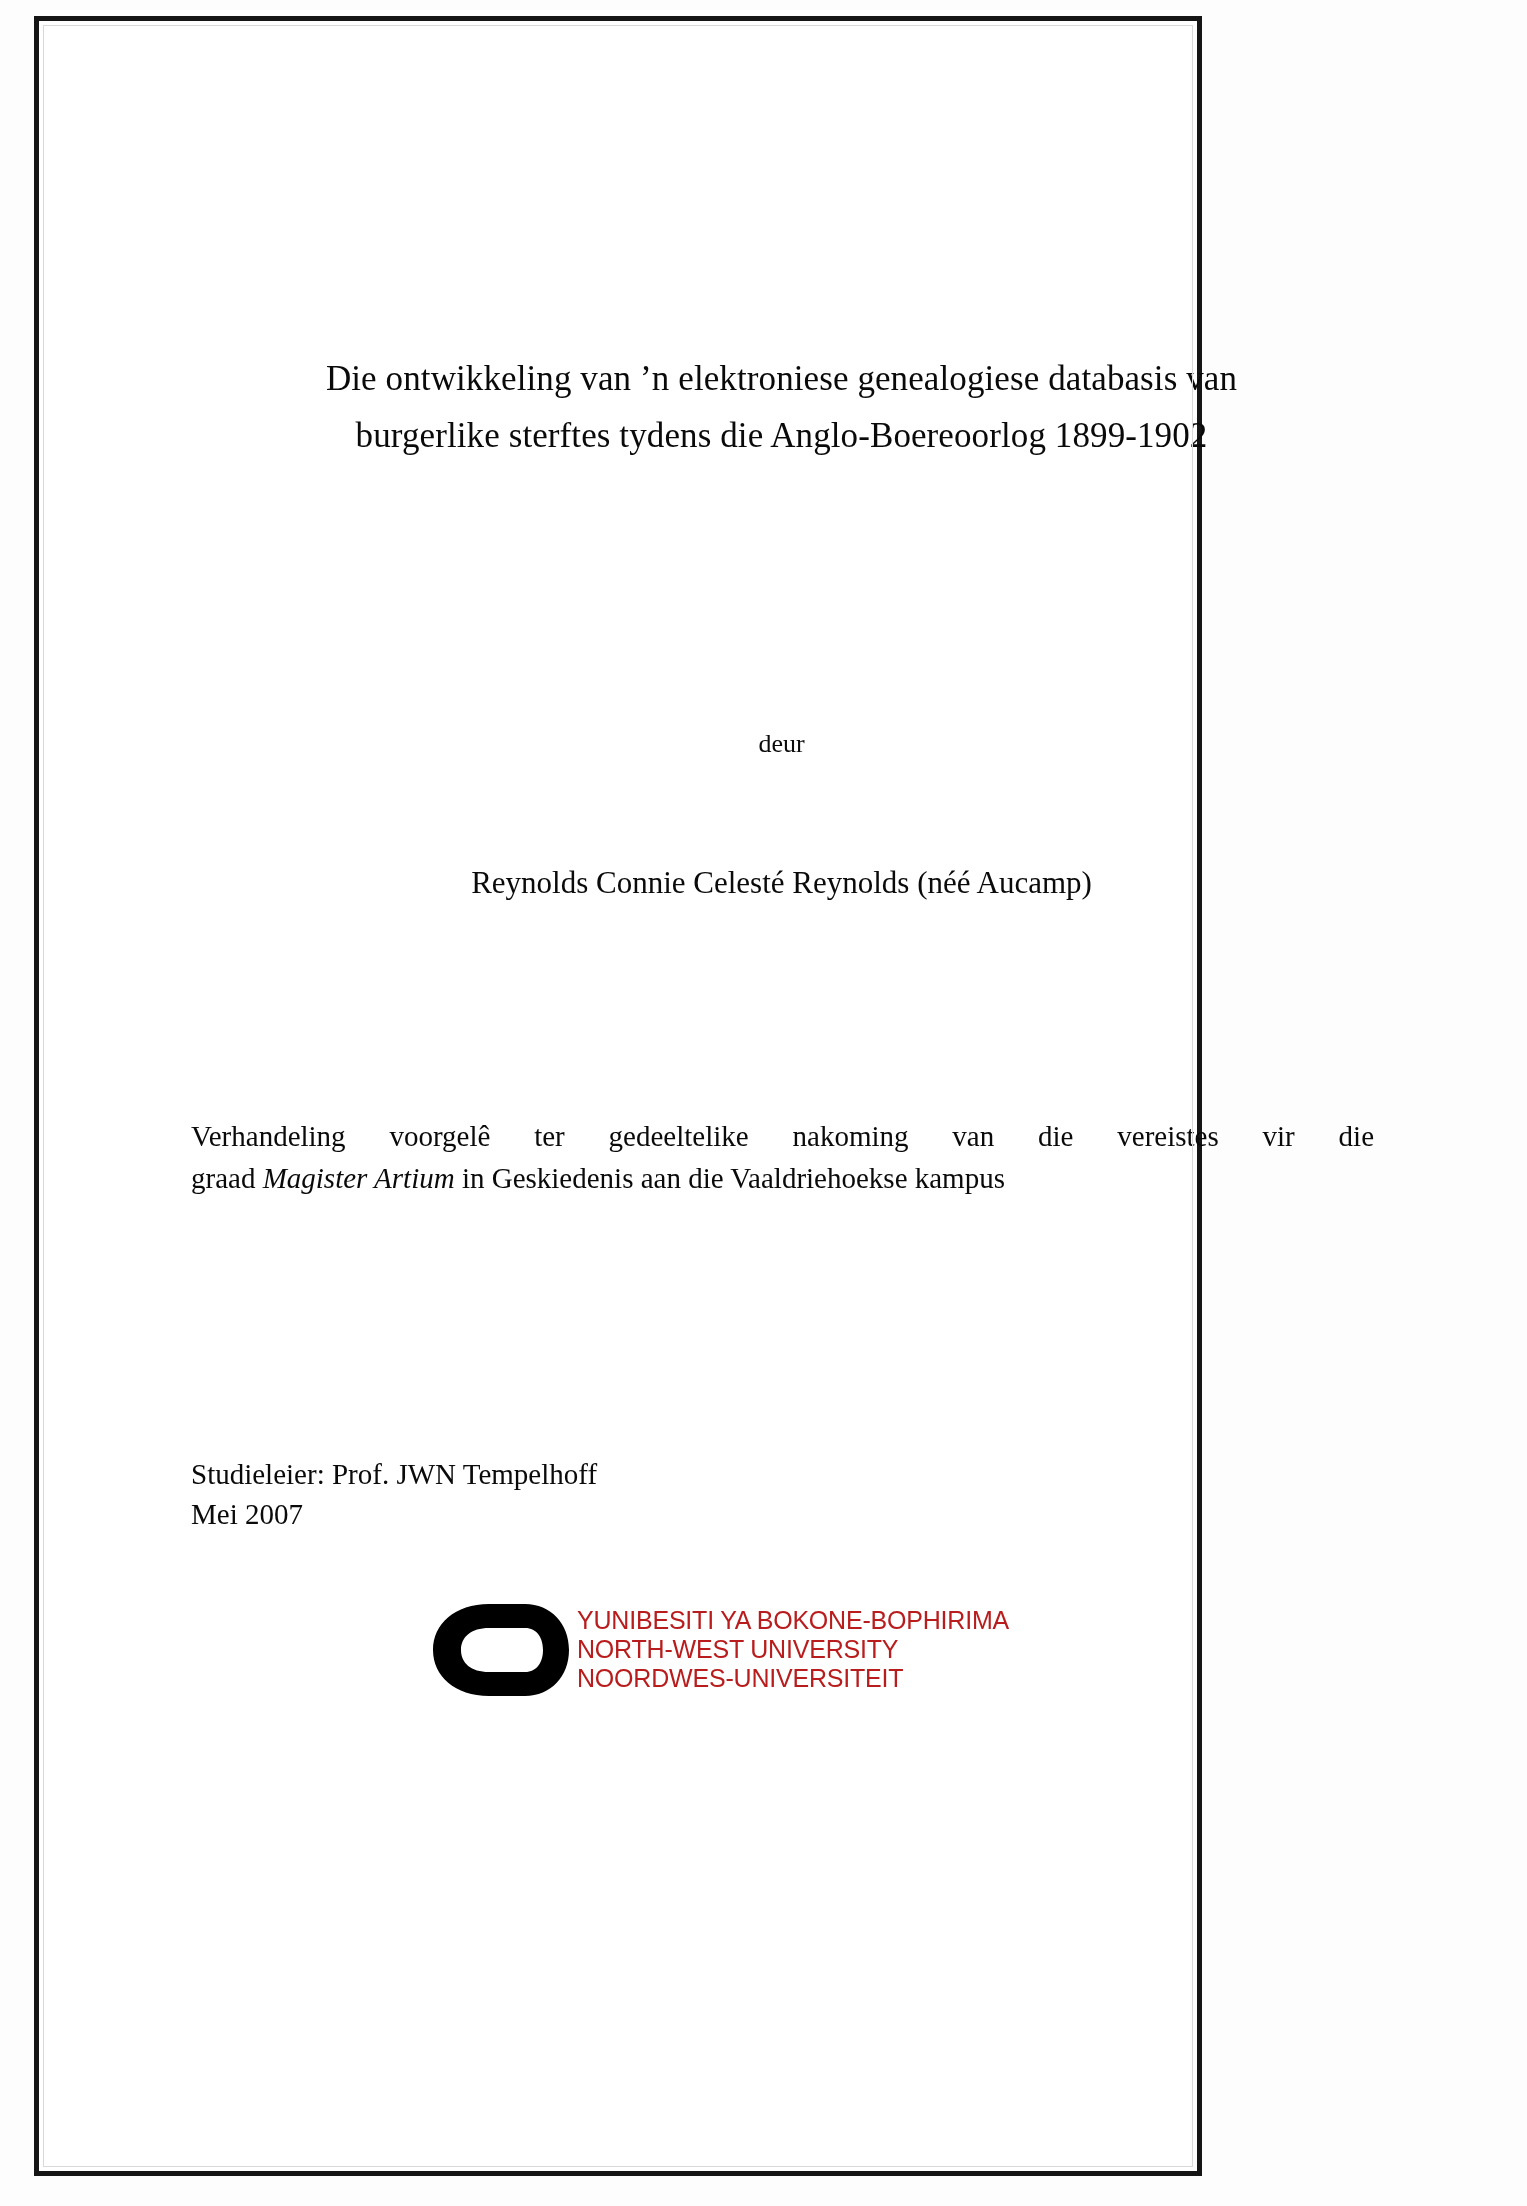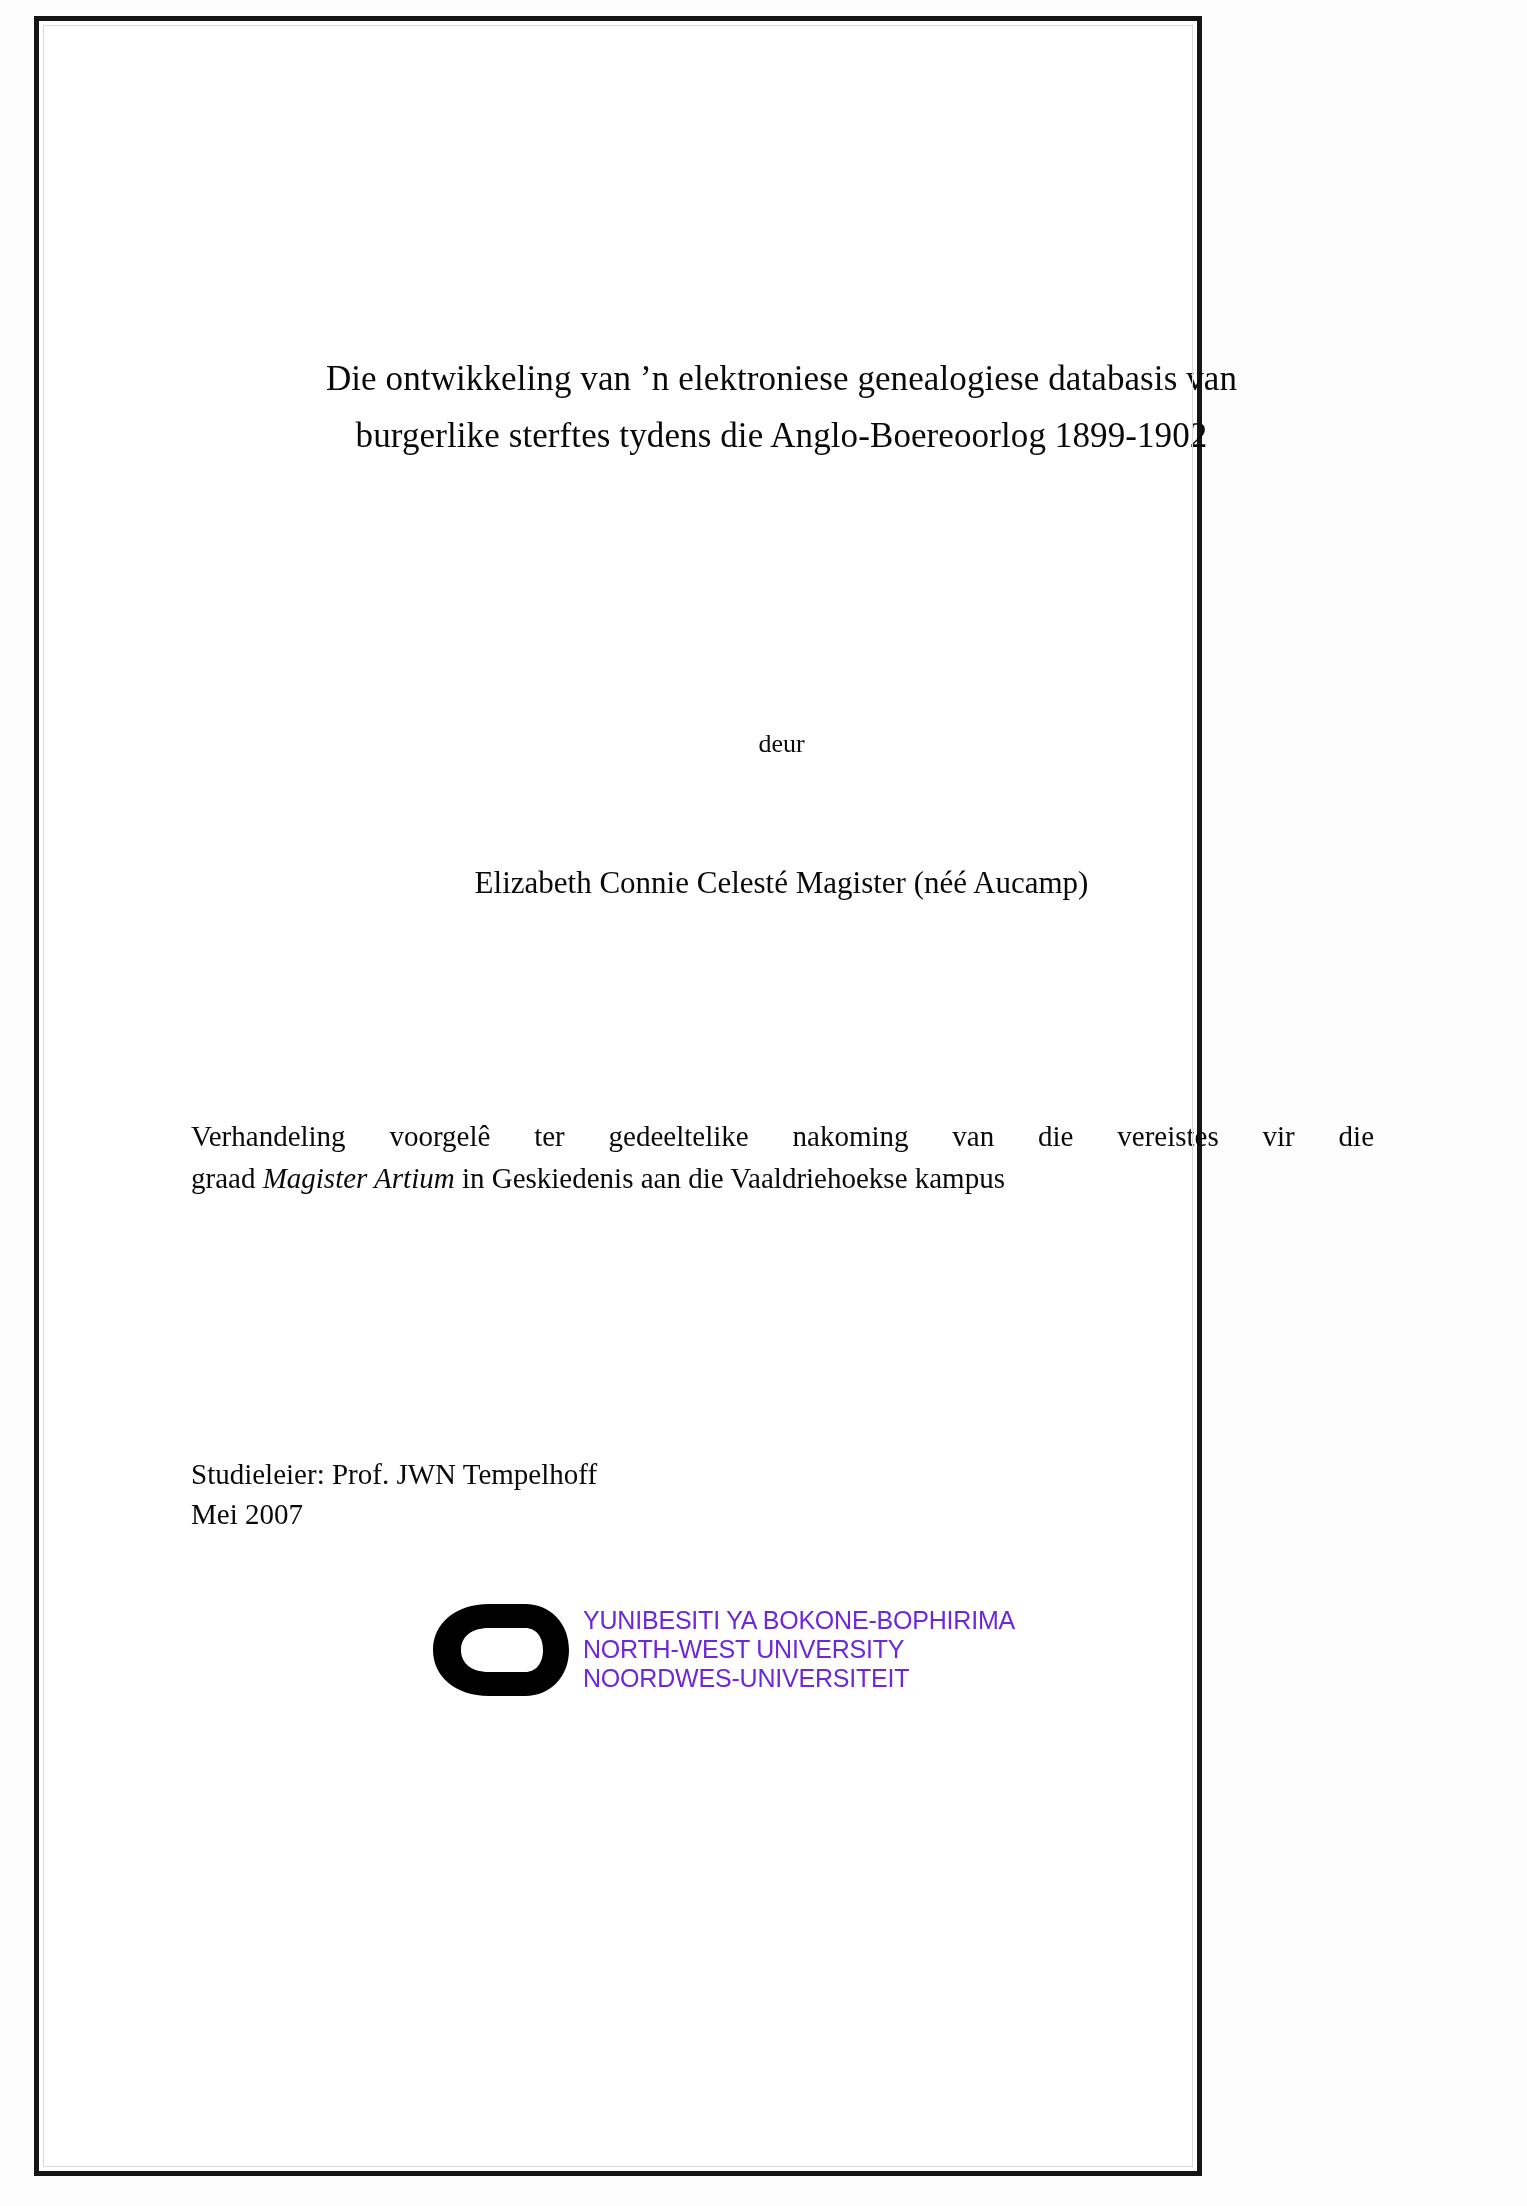--- a/index.html
+++ b/index.html
@@ -111,45 +111,44 @@
     padding-left: 238px;
   }
   .logo-mark {
     width: 150px;
     height: 104px;
     position: relative;
     flex: 0 0 auto;
   }
   .logo-mark svg { display: block; }
   .logo-text {
-    margin-left: 6px;
     font-family: "Liberation Sans", sans-serif;
     font-size: 25px;
     line-height: 1.16;
     letter-spacing: -0.2px;
-    color: #6d28d9;
+    color: #b91c1c;
   }
   .logo-text span { display: block; white-space: nowrap; }
 </style>
 </head>
 <body>
 
 <div class="scan-page">
   <div class="page-frame">
 
     <div class="content">
 
       <div class="title-block">
         <span class="title-line">Die ontwikkeling van ’n elektroniese genealogiese databasis van</span>
         <span class="title-line">burgerlike sterftes tydens die Anglo-Boereoorlog 1899-1902</span>
       </div>
 
       <div class="deur">deur</div>
 
-      <div class="author">Elizabeth Connie Celesté Magister (néé Aucamp)</div>
+      <div class="author">Reynolds Connie Celesté Reynolds (néé Aucamp)</div>
 
       <div class="statement">
         <span class="just-line">Verhandeling voorgelê ter gedeeltelike nakoming van die vereistes vir die</span>
         <span class="plain-line"><span>graad </span><span class="italic">Magister Artium</span><span> in Geskiedenis aan die Vaaldriehoekse kampus</span></span>
       </div>
 
       <div class="supervisor-block">
         <span class="supervisor-line">Studieleier: Prof. JWN Tempelhoff</span>
         <span class="supervisor-line">Mei 2007</span>
       </div>

